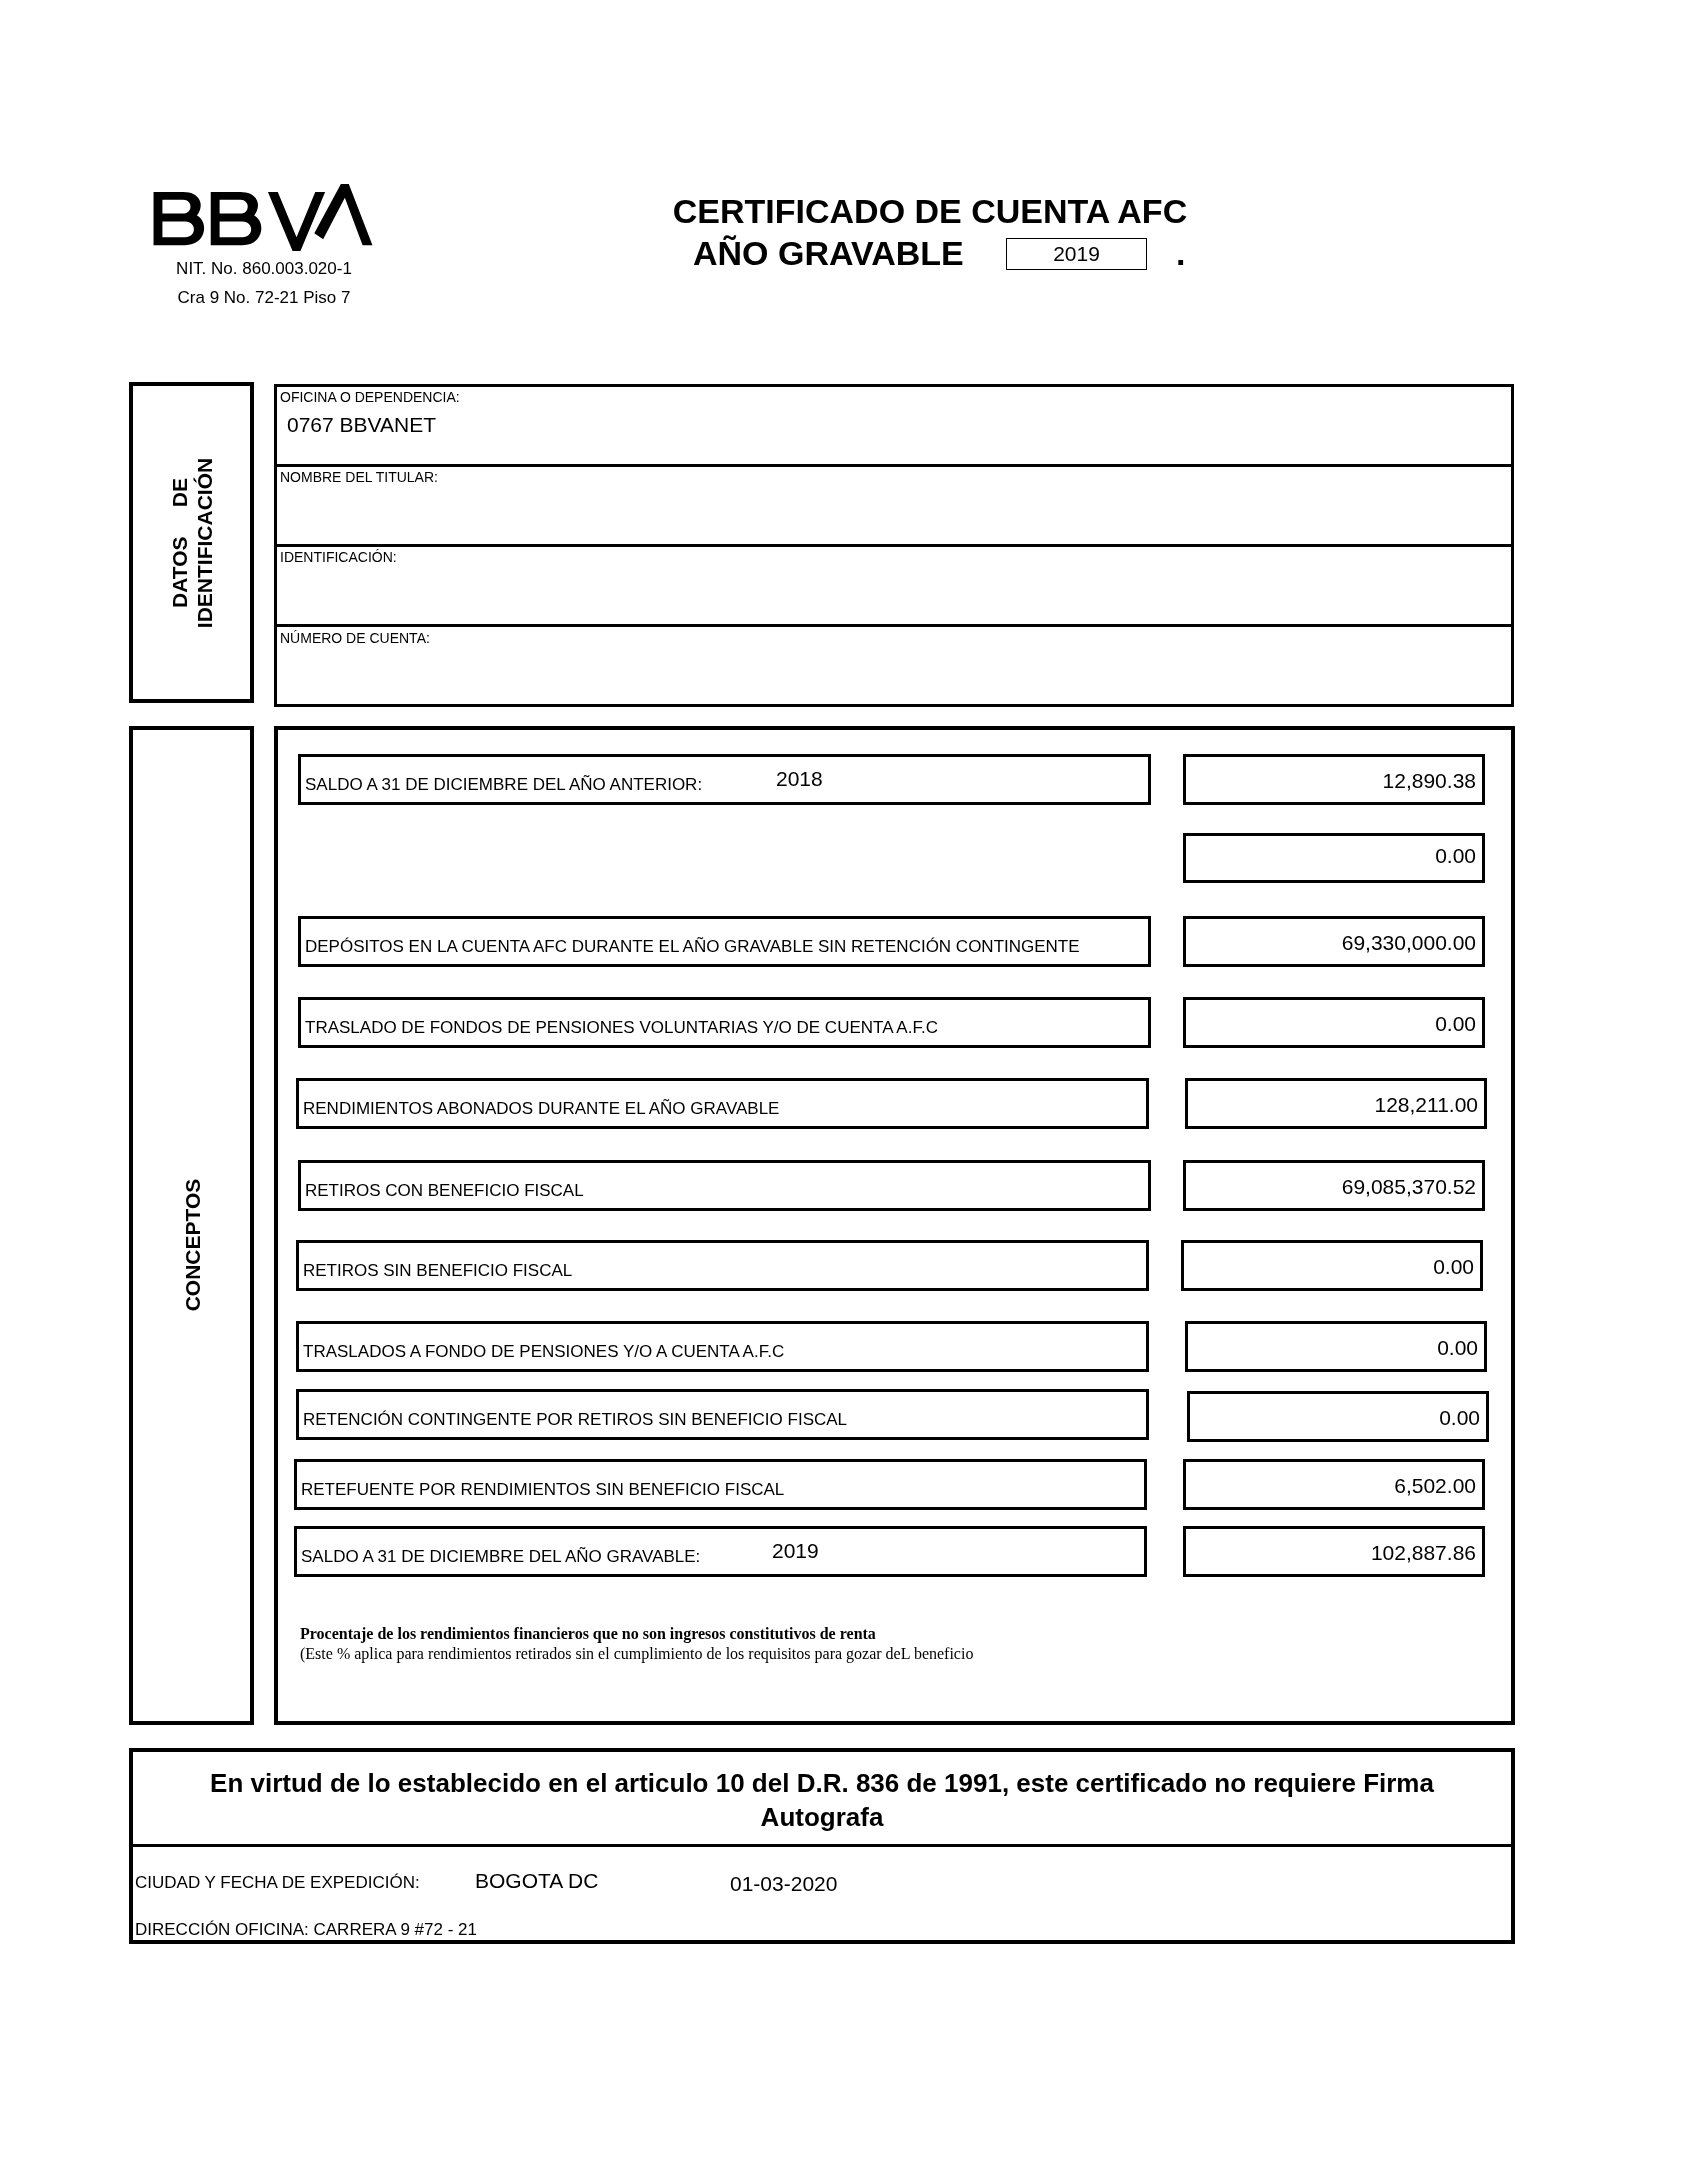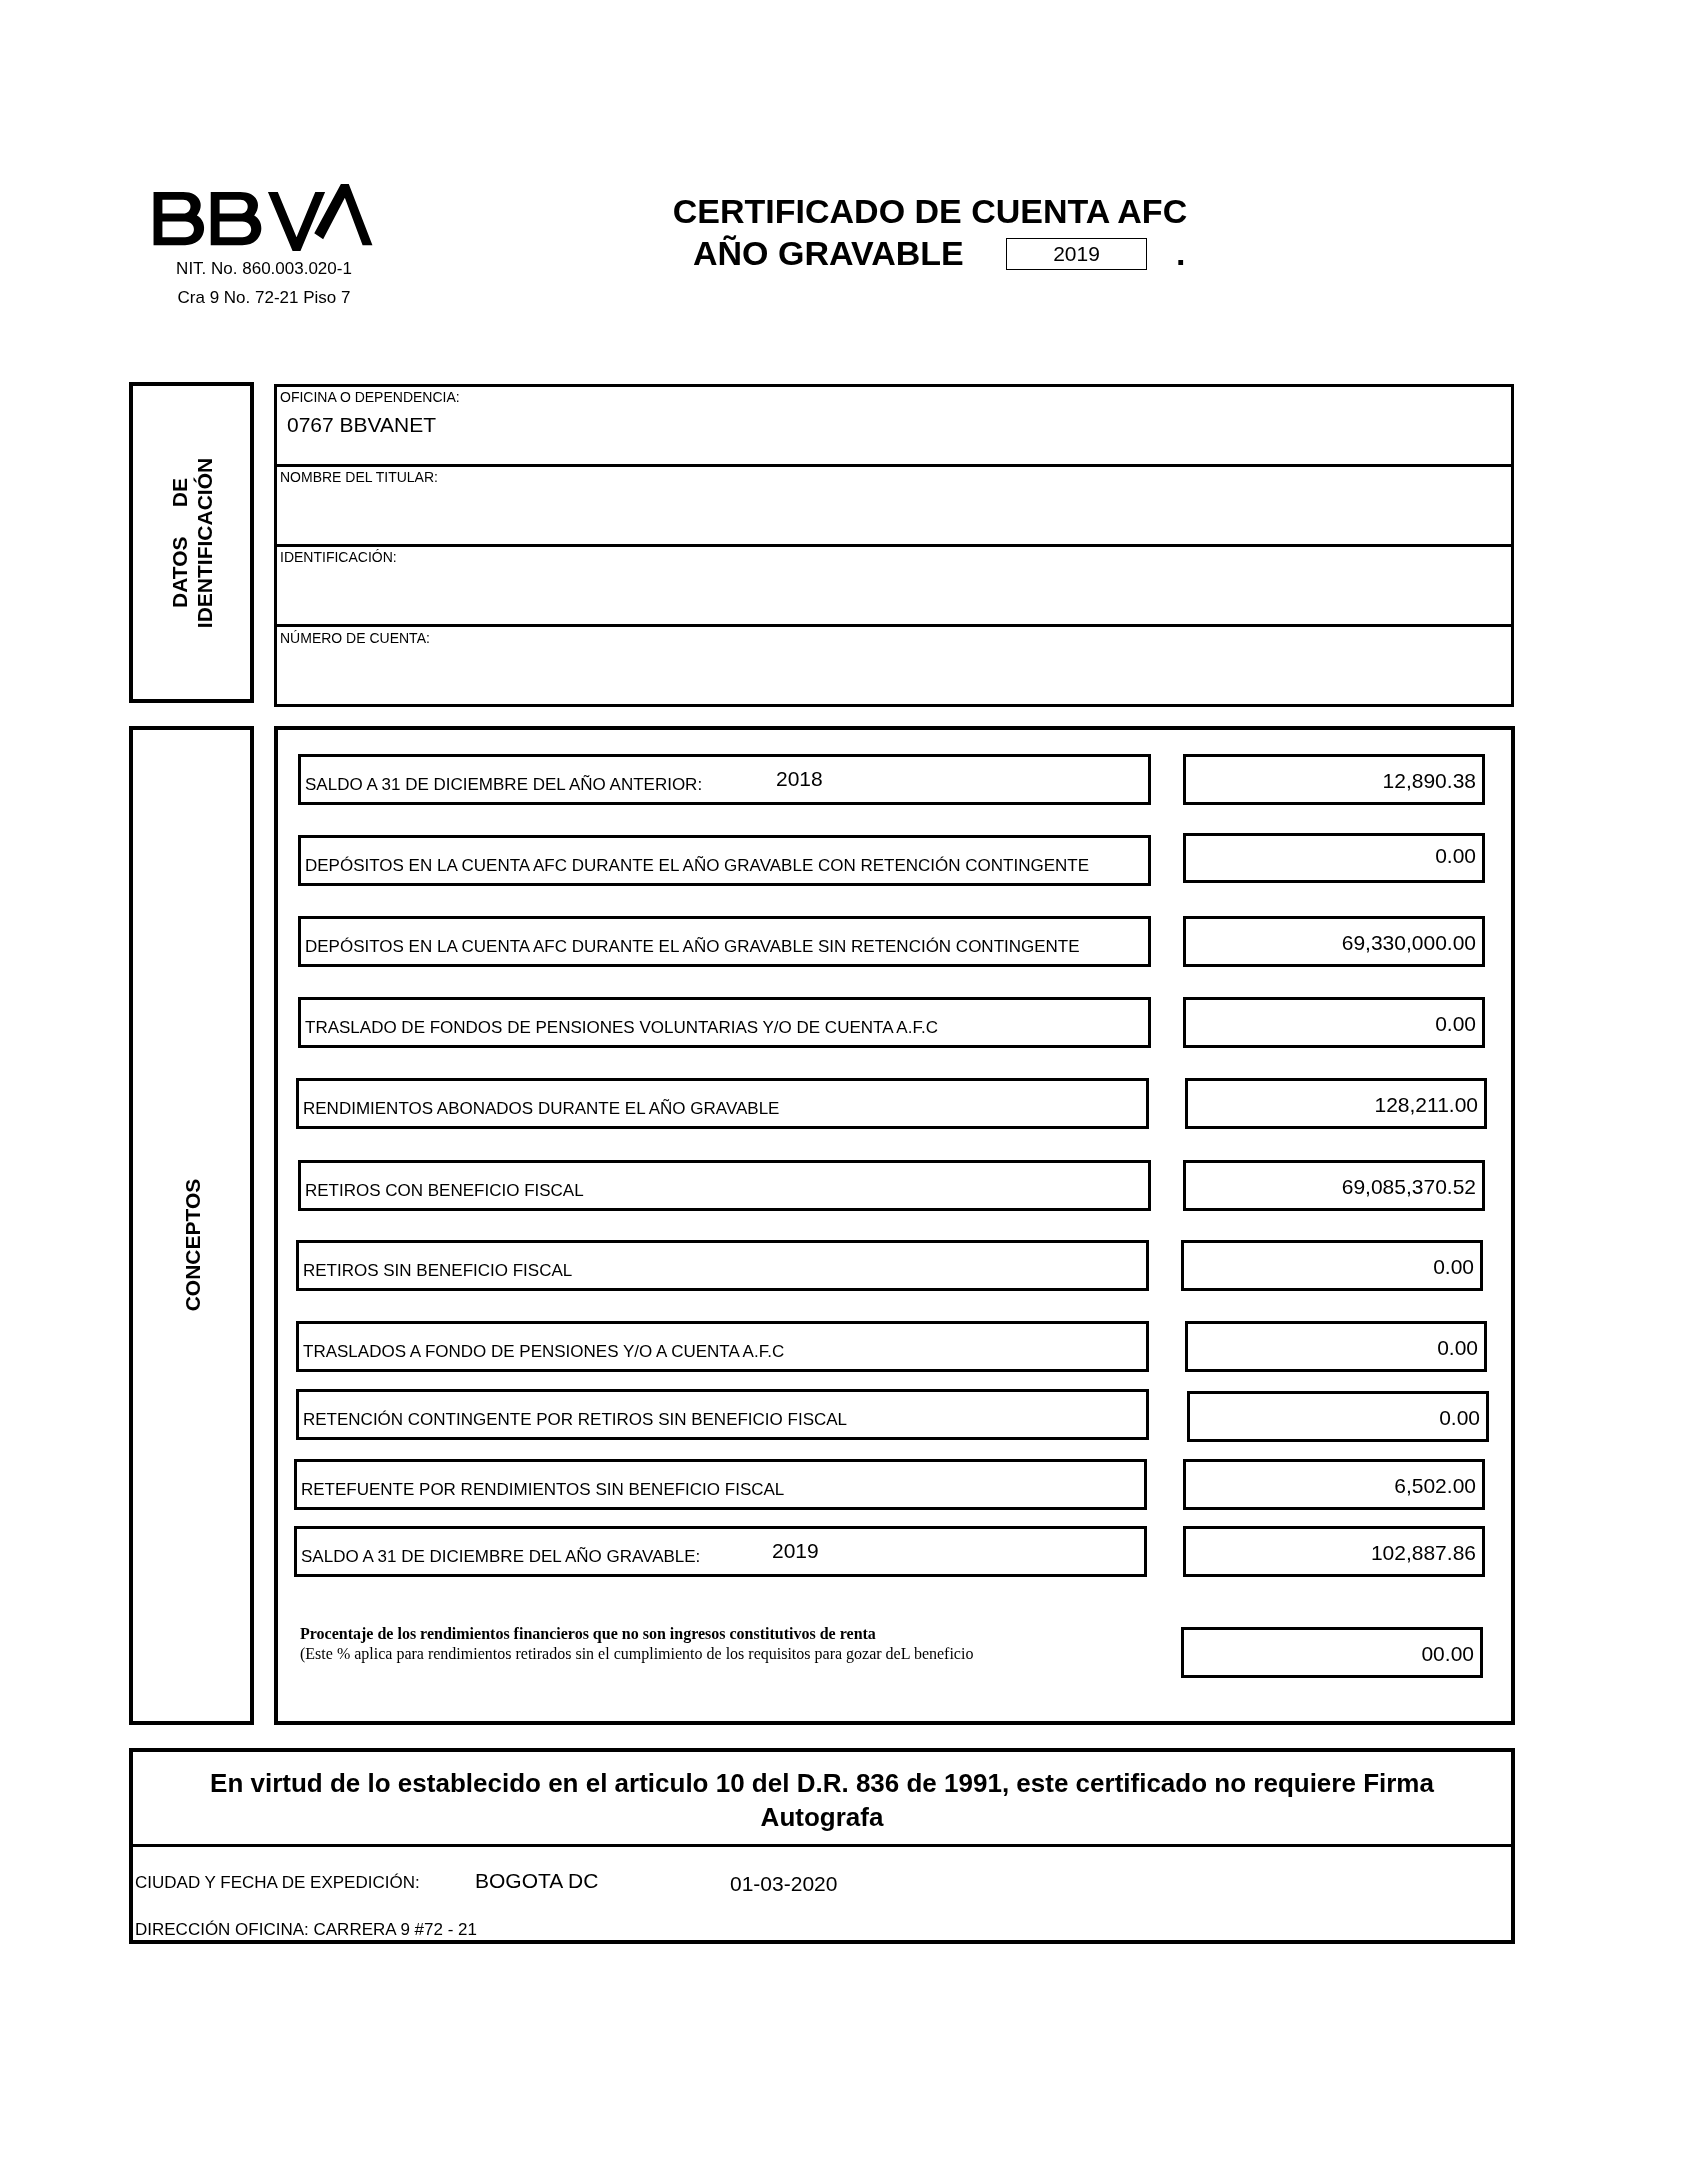--- a/index.html
+++ b/index.html
@@ -91,23 +91,20 @@
 <div class="abs conbox">
 
   <div class="cl" style="left:20px; top:24px; width:853px;">
     <span class="t">SALDO A 31 DE DICIEMBRE DEL AÑO ANTERIOR:</span>
     <span class="yr">2018</span>
   </div>
   <div class="cv" style="left:905px; top:24px; width:302px;">
       <span class="n">12,890.38</span>
     </div>
 
-  <div class="cl" style="left:20px; top:105px; width:853px;">
-    <span class="t">DEPÓSITOS EN LA CUENTA AFC DURANTE EL AÑO GRAVABLE CON RETENCIÓN CONTINGENTE</span>
-  </div>
   <div class="cv" style="left:905px; top:103px; width:302px; height:50px;">
       <span class="n" style="top:8px;">0.00</span>
     </div>
 
   <div class="cl" style="left:20px; top:186px; width:853px;">
     <span class="t">DEPÓSITOS EN LA CUENTA AFC DURANTE EL AÑO GRAVABLE SIN RETENCIÓN CONTINGENTE</span>
   </div>
   <div class="cv" style="left:905px; top:186px; width:302px;">
       <span class="n">69,330,000.00</span>
     </div>
@@ -162,23 +159,20 @@
     </div>
 
   <div class="cl" style="left:16px; top:796px; width:853px;">
     <span class="t">SALDO A 31 DE DICIEMBRE DEL AÑO GRAVABLE:</span>
     <span class="yr">2019</span>
   </div>
   <div class="cv" style="left:905px; top:796px; width:302px;">
       <span class="n">102,887.86</span>
     </div>
 
-  <div class="cv" style="left:903px; top:897px; width:302px;">
-      <span class="n">00.00</span>
-    </div>
 </div>
 
 <div class="abs note">
   <div><b>Procentaje de los rendimientos financieros que no son ingresos constitutivos de renta</b></div>
   <div>(Este % aplica para rendimientos retirados sin el cumplimiento de los requisitos para gozar deL beneficio</div>
 </div>
 
 <div class="abs footbox">
   <div class="foothead">
     <div>En virtud de lo establecido en el articulo 10 del D.R. 836 de 1991, este certificado no requiere Firma</div>

